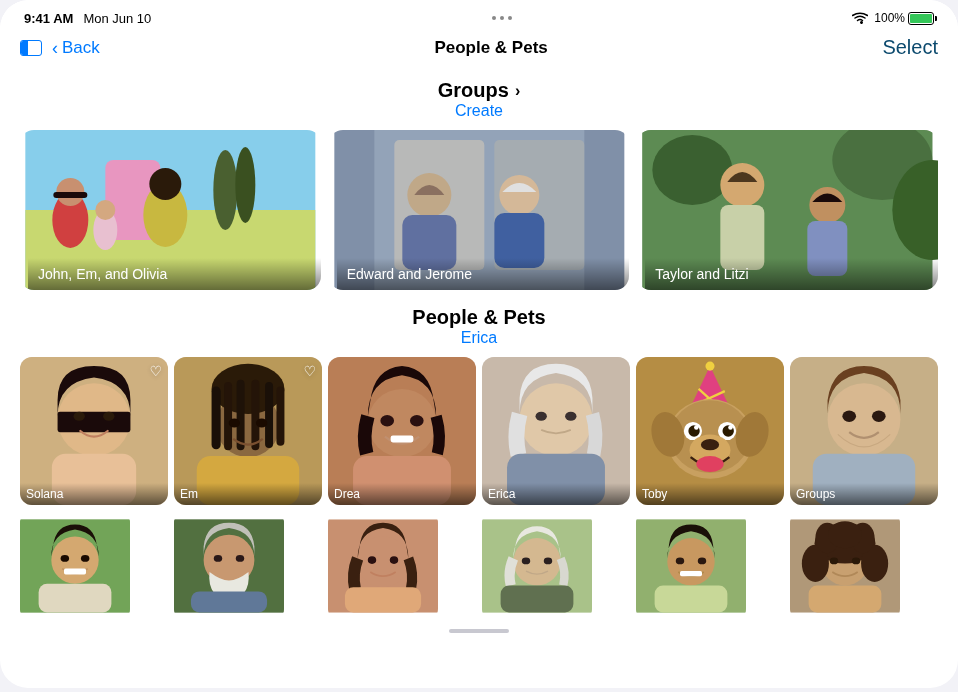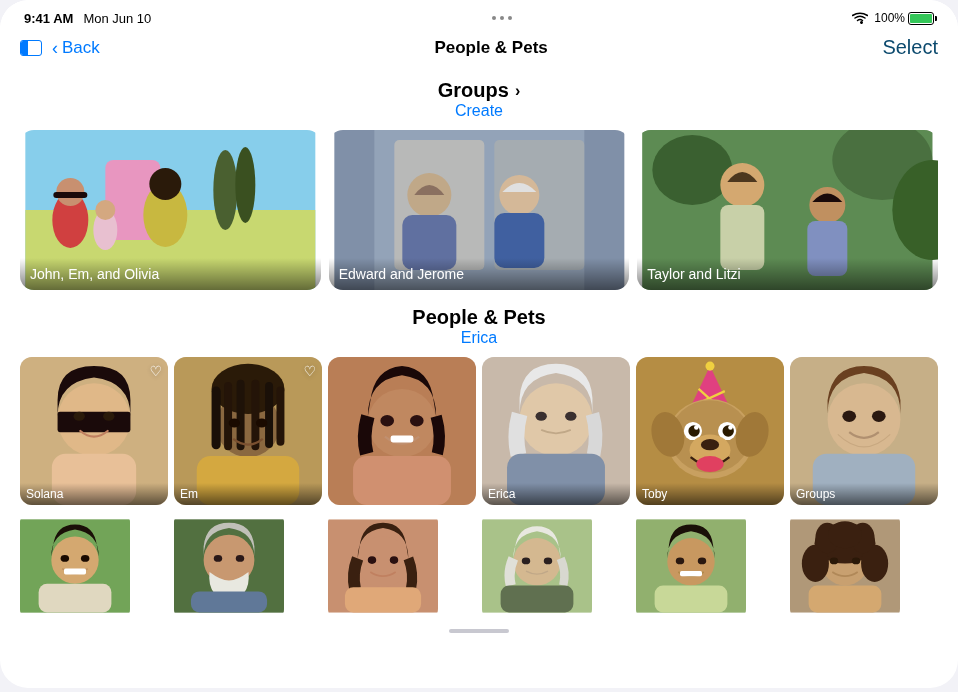--- a/index.html
+++ b/index.html
@@ -217,21 +217,21 @@
       border-radius: 14px;
       overflow: hidden;
       position: relative;
       height: 160px;
       cursor: pointer;
     }
 
     .group-card-label {
       position: absolute;
       bottom: 0;
-      left: 0;
+      left: 8px;
       right: 0;
       padding: 8px 10px;
       background: linear-gradient(transparent, rgba(0,0,0,0.5));
       color: #fff;
       font-size: 14px;
       font-weight: 500;
     }
 
     
     .people-grid {
@@ -485,20 +485,23 @@
           <path d="M95 52 Q100 70 96 85" stroke="#1a0808" stroke-width="10" fill="none"></path>
 
           <ellipse cx="52" cy="56" rx="6" ry="5" fill="#2a1010"></ellipse>
           <ellipse cx="78" cy="56" rx="6" ry="5" fill="#2a1010"></ellipse>
 
           <path d="M50 70 Q65 82 80 70" stroke="#c09070" stroke-width="2" fill="none"></path>
           <rect x="55" y="69" width="20" height="6" rx="2" fill="white"></rect>
 
           <rect x="22" y="87" width="86" height="43" rx="12" fill="#d09070"></rect>
         </svg>
+        <div class="person-label">
+          <span>Drea</span>
+        </div>
       </div>
 
       <div class="person-card">
         <svg class="face-portrait" viewBox="0 0 130 130" xmlns="http://www.w3.org/2000/svg">
           <rect width="130" height="130" fill="#c0b0a0"></rect>
           <rect width="130" height="130" fill="#d4c8b8" opacity="0.4"></rect>
 
           <circle cx="65" cy="55" r="32" fill="#e0c8a8"></circle>
 
           <path d="M33 50 Q33 18 65 14 Q97 18 97 50 L97 36 Q95 6 65 6 Q35 6 33 36 Z" fill="#e8e8e8"></path>

